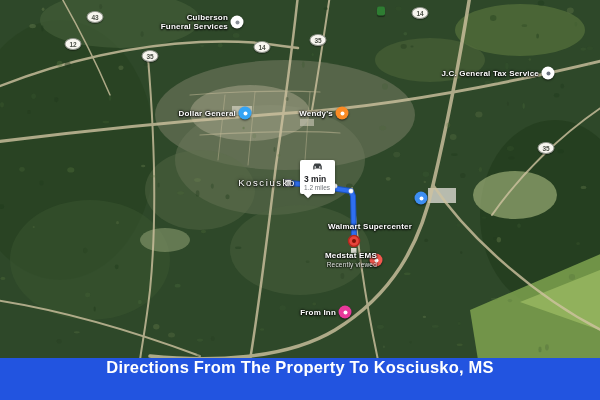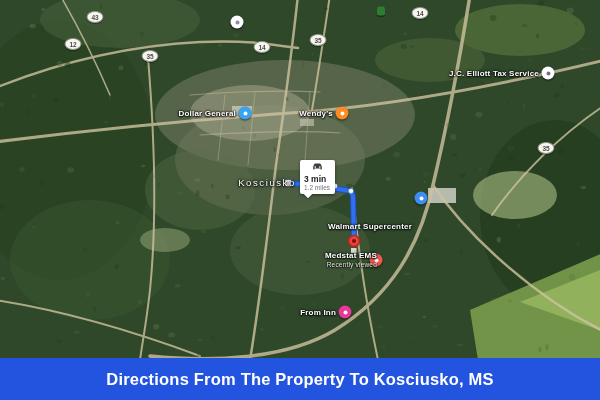--- a/index.html
+++ b/index.html
@@ -37,21 +37,21 @@
     box-shadow:0 1px 3px rgba(0,0,0,.5);padding:2px 5px 2px 4px;
     display:flex;align-items:center;gap:3px;flex-direction:column;}
   #infobox:after{content:"";position:absolute;left:5px;bottom:-3px;width:6px;height:6px;
     background:#fff;transform:rotate(45deg);box-shadow:1px 1px 2px rgba(0,0,0,.25);}
   #infobox .txt{display:flex;flex-direction:column;line-height:8px;}
   #ib-duration{font-size:8.5px;font-weight:bold;color:#202124;}
   #ib-distance{font-size:6.5px;color:#70757a;margin-top:1px;}
 
   
   #banner{position:absolute;left:0;top:358px;width:600px;height:42px;
-    background:#2254e0;display:flex;align-items:center;justify-content:center;}
+    background:#2254e0;display:flex;align-items:flex-start;justify-content:center;}
   #banner-title{color:#fff;font-size:16.5px;font-weight:bold;letter-spacing:.2px;}
 </style>
 </head>
 <body>
 
 <div id="stage">
 
   <div id="map">
 
     <svg id="terrain" width="600" height="358" viewBox="0 0 600 358">
@@ -248,20 +248,21 @@
           <circle cx="7.8" cy="5.1" r=".8" fill="#fff"></circle>
         </svg>
         <div class="txt">
           <span id="ib-duration">3 min</span>
           <span id="ib-distance">1.2 miles</span>
         </div>
       </div>
     <div class="poi-dot" style="left: 237px; top: 22px; background: rgb(255, 255, 255);">
           <span class="poi-glyph" style="background: rgb(138, 143, 152);"></span>
         </div>
+        <div class="poi-label" style="right: 372px; top: 22px;">Culberson<br>Funeral Services</div>
         <div class="poi-dot" style="left: 245px; top: 113px; background: rgb(53, 164, 244);">
           <span class="poi-glyph" style="background: rgb(255, 255, 255);"></span>
         </div>
         <div class="poi-label" style="right: 364px; top: 113px; margin-left: 12px;">Dollar General</div>
         <div class="poi-dot" style="left: 342px; top: 113px; background: rgb(251, 139, 36);">
           <span class="poi-glyph" style="background: rgb(255, 255, 255);"></span>
         </div>
         <div class="poi-label" style="right: 267px; top: 113px; padding-left: 26px;">Wendy's</div>
         <div class="poi-dot" style="left: 421px; top: 198px; background: rgb(61, 142, 242);">
           <span class="poi-glyph" style="background: rgb(255, 255, 255);"></span>
@@ -271,21 +272,21 @@
           <span class="poi-glyph" style="background: rgb(255, 255, 255);"></span>
         </div>
         <div class="poi-label" style="right: 223px; top: 260px;">Medstat EMS<span class="poi-sub">Recently viewed</span></div>
         <div class="poi-dot" style="left: 345px; top: 312px; background: rgb(232, 57, 154);">
           <span class="poi-glyph" style="background: rgb(255, 255, 255);"></span>
         </div>
         <div class="poi-label" style="right: 264px; top: 312px;">From Inn</div>
         <div class="poi-dot" style="left: 548px; top: 73px; background: rgb(255, 255, 255);">
           <span class="poi-glyph" style="background: rgb(107, 114, 128);"></span>
         </div>
-        <div class="poi-label" style="right: 61px; top: 73px;">J.C. Elliott Tax Service</div>
+        <div class="poi-label" style="right: 61px; top: 73px;">J.C. General Tax Service</div>
         <div class="shield" style="left: 95px; top: 17px;">43</div>
         <div class="shield" style="left: 73px; top: 44px;">12</div>
         <div class="shield" style="left: 150px; top: 56px;">35</div>
         <div class="shield" style="left: 262px; top: 47px;">14</div>
         <div class="shield" style="left: 318px; top: 40px;">35</div>
         <div class="shield" style="left: 420px; top: 13px;">14</div>
         <div class="shield" style="left: 546px; top: 148px;">35</div>
         <div class="parkway" style="left: 381px; top: 11px; background: rgb(46, 125, 50);"></div>
       </div>
   </div>

